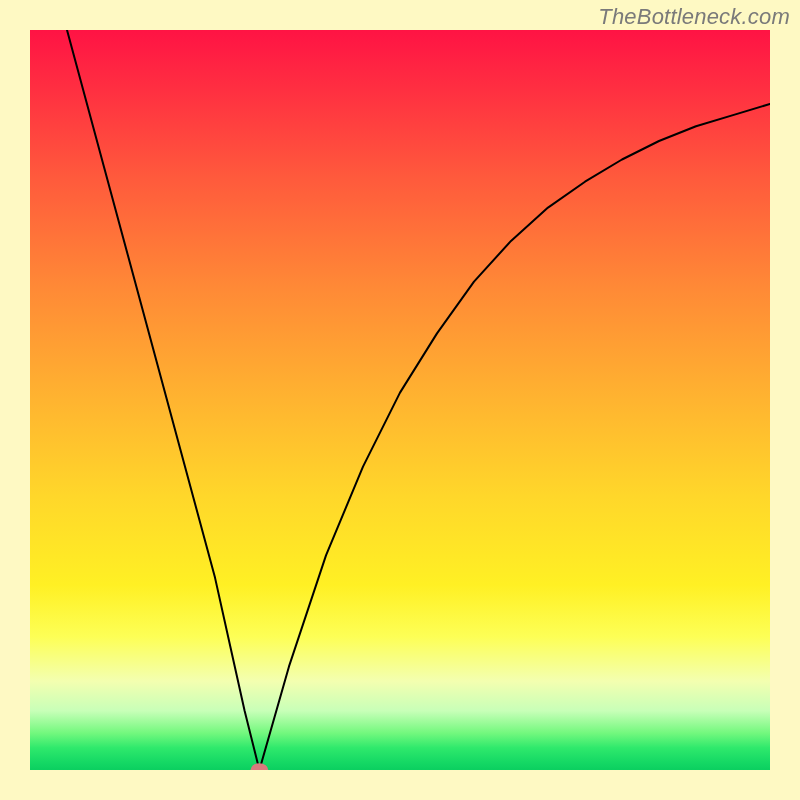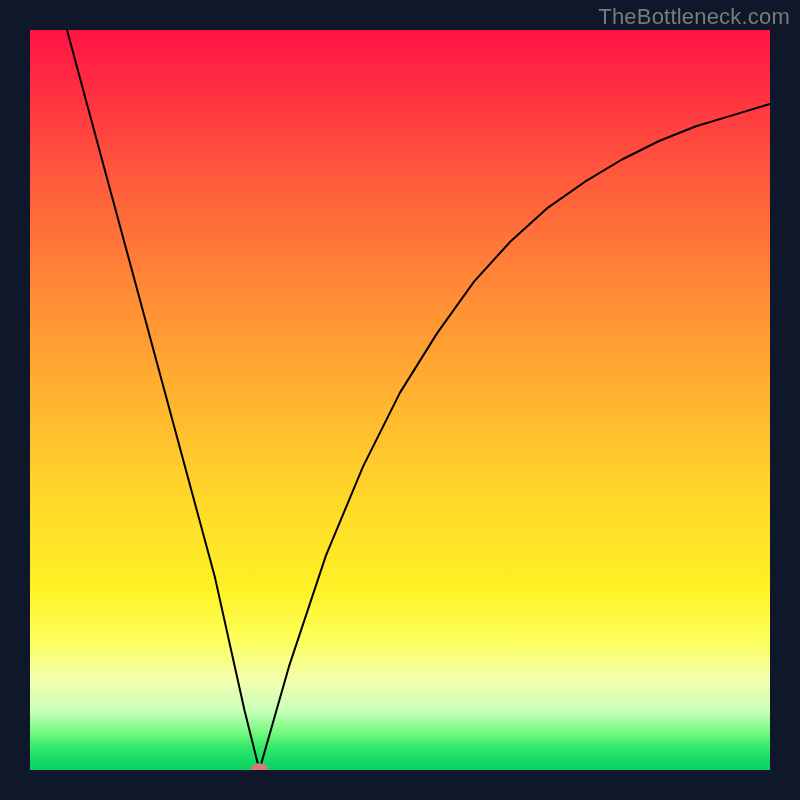--- a/index.html
+++ b/index.html
@@ -8,21 +8,22 @@
     width: 800px;
     height: 800px;
     background: #000;
     overflow: hidden;
     font-family: Arial, Helvetica, sans-serif;
   }
   .frame {
     position: relative;
     width: 800px;
     height: 800px;
-    background: #0f172a;
+    background: #fef9c3;
+    font-style: italic;
   }
   .plot-area {
     position: absolute;
     left: 30px;
     top: 30px;
     width: 740px;
     height: 740px;
     
     background: linear-gradient(to bottom,
       #ff1344 0%,

